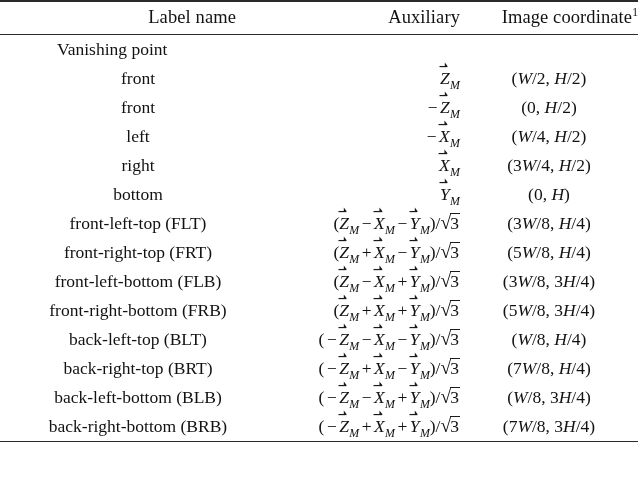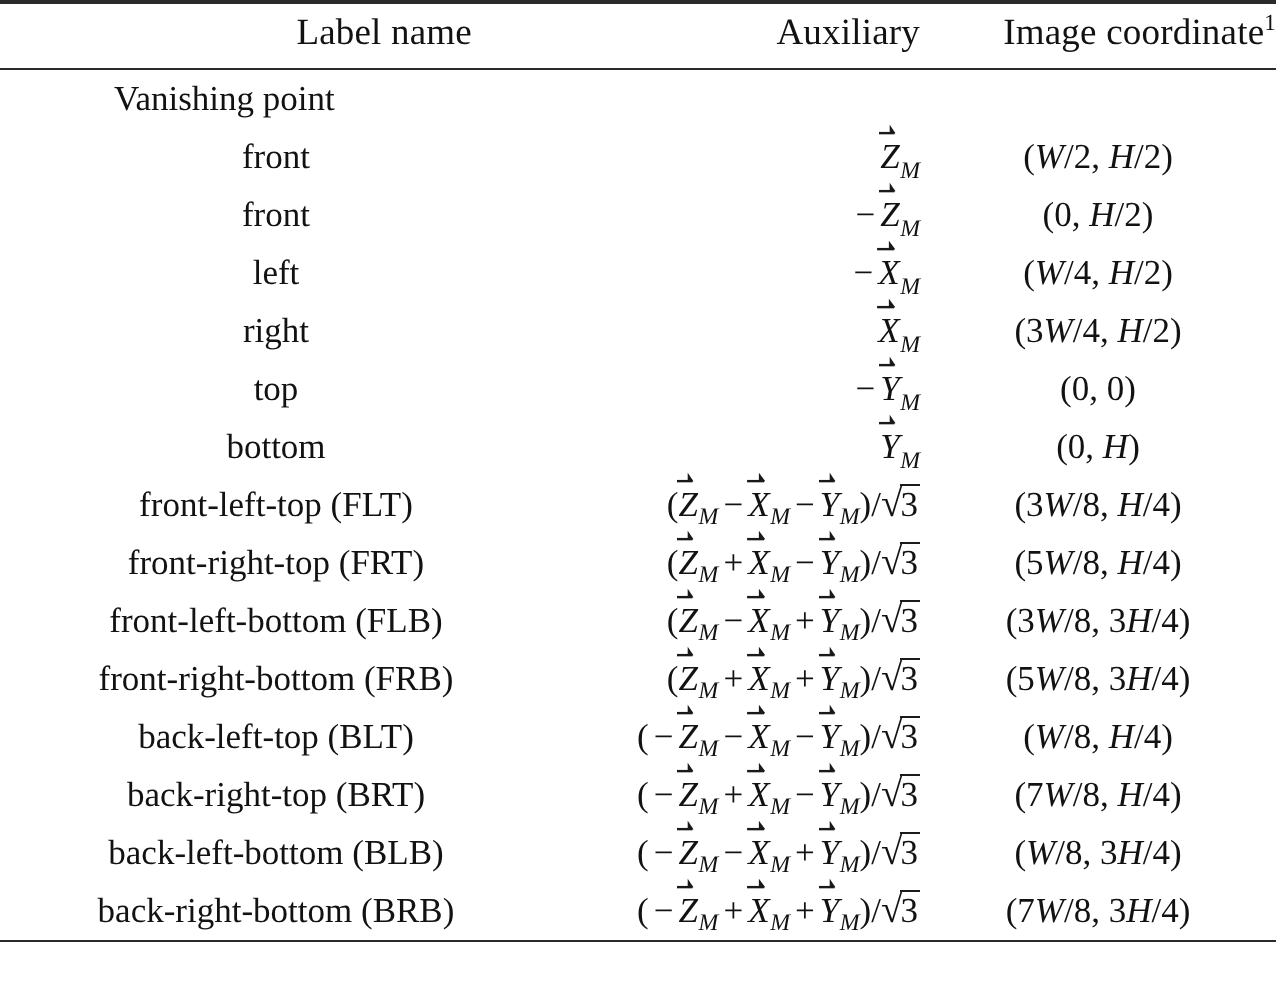--- a/index.html
+++ b/index.html
@@ -172,30 +172,20 @@
           <td class="label">right</td>
           <td class="dir"><span class="m"><span class="vec"><span class="arrow">
                   <svg viewBox="0 0 20 8" preserveAspectRatio="none">
                     <path d="M1 6 L17 6" stroke="#1a1a1a" stroke-width="1.1" fill="none"></path>
                     <path d="M12 2.2 L18 6 L12 6.2 Z" fill="#1a1a1a"></path>
                   </svg>
                 </span>X</span><span class="sub">M</span></span></td>
           <td class="coord"><span class="m" style="font-style:normal"><span class="mn">(</span><span class="mn">3</span><span class="mi">W</span><span class="mn">/</span><span class="mn">4</span><span class="mn">,</span><span class="mn"> </span><span class="mi">H</span><span class="mn">/</span><span class="mn">2</span><span class="mn">)</span></span></td>
         </tr>
         <tr>
-          <td class="label">top</td>
-          <td class="dir"><span class="m"><span class="op">−</span><span class="vec"><span class="arrow">
-                  <svg viewBox="0 0 20 8" preserveAspectRatio="none">
-                    <path d="M1 6 L17 6" stroke="#1a1a1a" stroke-width="1.1" fill="none"></path>
-                    <path d="M12 2.2 L18 6 L12 6.2 Z" fill="#1a1a1a"></path>
-                  </svg>
-                </span>Y</span><span class="sub">M</span></span></td>
-          <td class="coord"><span class="m" style="font-style:normal"><span class="mn">(</span><span class="mn">0</span><span class="mn">,</span><span class="mn"> </span><span class="mn">0</span><span class="mn">)</span></span></td>
-        </tr>
-        <tr>
           <td class="label">bottom</td>
           <td class="dir"><span class="m"><span class="vec"><span class="arrow">
                   <svg viewBox="0 0 20 8" preserveAspectRatio="none">
                     <path d="M1 6 L17 6" stroke="#1a1a1a" stroke-width="1.1" fill="none"></path>
                     <path d="M12 2.2 L18 6 L12 6.2 Z" fill="#1a1a1a"></path>
                   </svg>
                 </span>Y</span><span class="sub">M</span></span></td>
           <td class="coord"><span class="m" style="font-style:normal"><span class="mn">(</span><span class="mn">0</span><span class="mn">,</span><span class="mn"> </span><span class="mi">H</span><span class="mn">)</span></span></td>
         </tr>
         <tr>

